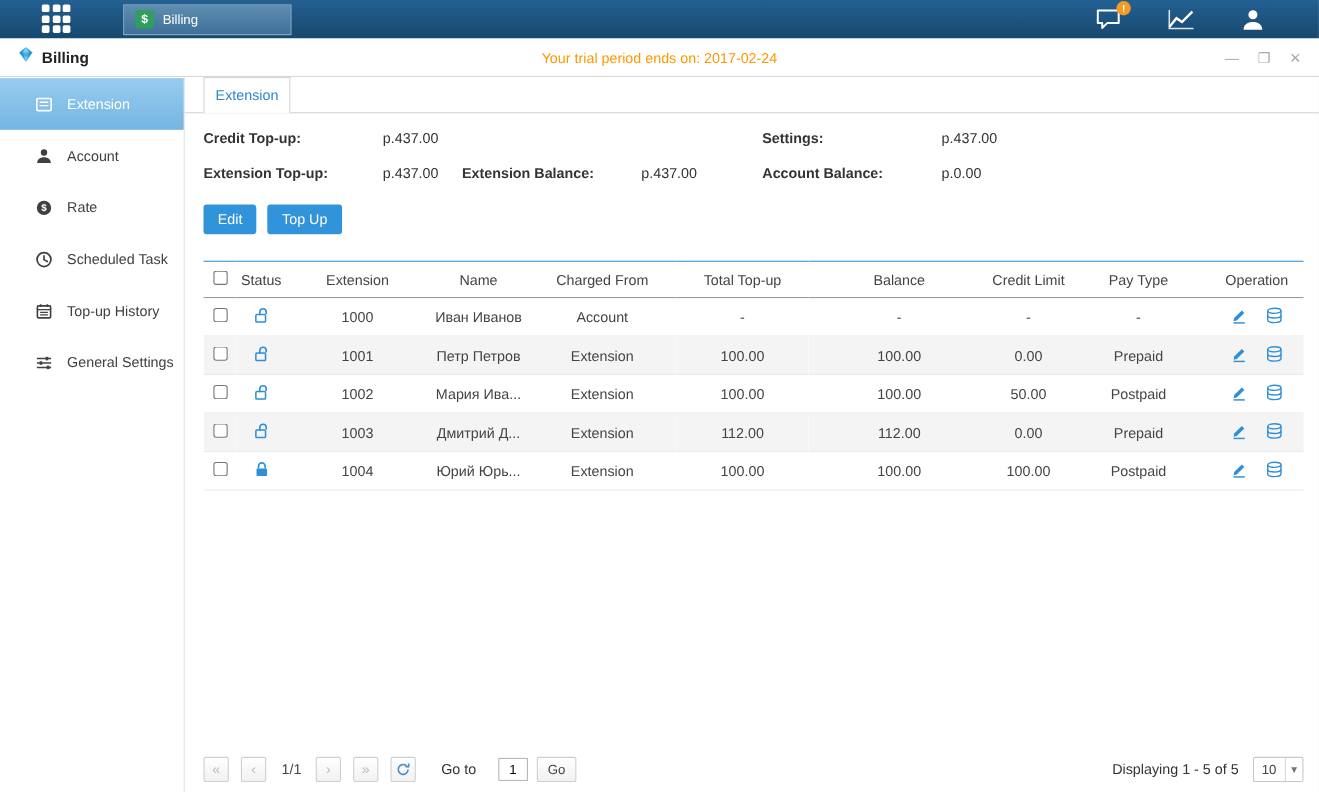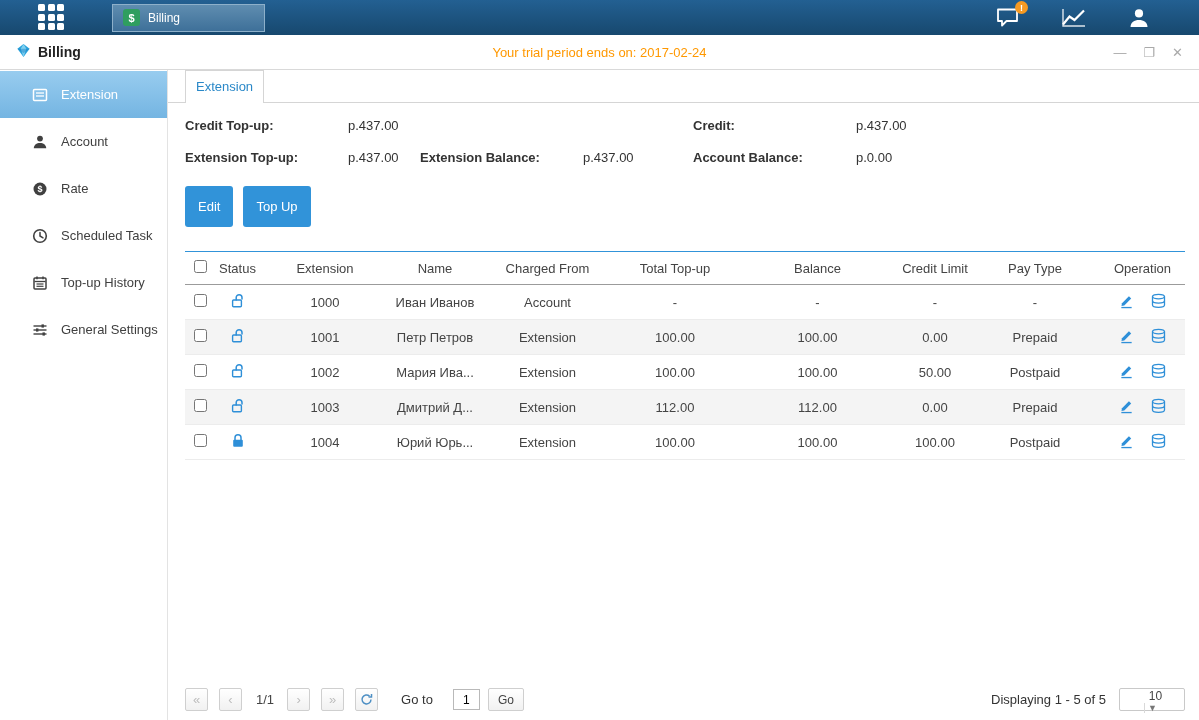--- a/index.html
+++ b/index.html
@@ -36,21 +36,21 @@
   .tabs-bar { height:33px; flex:0 0 33px; border-bottom:1px solid #d5d5d5; padding-left:17px; display:flex; align-items:flex-end; }
   .tab { height:33px; line-height:32px; padding:0 10px; border:1px solid #d5d5d5; border-bottom:none; background:#fff; color:#2a88c8; font-size:13px; margin-bottom:-1px; cursor:pointer; position:relative; z-index:1; }
   .content { flex:1; position:relative; padding:14px 14px 0 17px; }
 
   
   .summary { display:grid; grid-template-columns:235px 273px 230px 1fr; row-gap:17px; font-size:13px; color:#333; margin-top:1px; }
   .s-label { display:inline-block; min-width:127px; font-weight:bold; color:#333; }
   .s-value { color:#333;margin-left:36px; }
 
   .actions { margin-top:21px; display:flex; gap:10px; }
-  .btn { height:41px; padding:0 13px; background:var(--accent,#3193d9); color:#fff; border:none; border-radius:3px; font-size:13px; font-family:inherit; cursor:pointer; }
+  .btn { height:27px; padding:0 13px; background:var(--accent,#3193d9); color:#fff; border:none; border-radius:3px; font-size:13px; font-family:inherit; cursor:pointer; }
 
   
   .tablewrap { margin-top:24px; }
   table { width:100%; border-collapse:collapse; table-layout:fixed; font-size:13px; color:#444; }
   thead tr { height:33px; border-top:1px solid var(--accent,#3193d9); border-bottom:1px solid #9b9b9b; }
   th { font-weight:normal; color:#444; text-align:center; overflow:hidden; white-space:nowrap; }
   tbody tr { height:35px; border-bottom:1px solid #ececec; }
   tbody tr:nth-child(even) { background:#f4f4f4; }
   td { text-align:center; overflow:hidden; text-overflow:ellipsis; white-space:nowrap; }
   .op-icon { display:inline-block; margin:0 8px; cursor:pointer; vertical-align:middle; }
@@ -58,21 +58,21 @@
   input[type=checkbox] { width:13px; height:13px; cursor:pointer; }
 
   
   .pagination { position:absolute; left:17px; right:14px; bottom:9px; display:flex; align-items:center; font-size:13px; color:#333; }
   .pg-btn { width:23px; height:23px; border:1px solid #cfcfcf; background:linear-gradient(#fff,#f1f1f1); border-radius:2px; display:flex; align-items:center; justify-content:center; color:#bdbdbd; font-size:13px; cursor:pointer; margin-right:11px; flex:0 0 23px; }
   .pg-indicator { margin:0 13px 0 3px; color:#444; }
   .goto-label { margin:0 20px 0 12px; }
   .goto-input { width:27px; height:21px; border:1px solid #b9b9b9; text-align:center; font-size:12px; font-family:inherit; }
   .go-btn { height:23px; padding:0 9px; margin-left:8px; border:1px solid #cfcfcf; background:linear-gradient(#fff,#f1f1f1); border-radius:2px; font-size:12px; color:#444; font-family:inherit; cursor:pointer; }
   .pg-right { margin-left:auto; display:flex; align-items:center; gap:13px; }
-  .select { width:66px; height:23px; border:1px solid #c9c9c9; border-radius:2px; display:flex; align-items:center; cursor:pointer; background:#fff;flex-direction:column; }
+  .select { width:46px; height:23px; border:1px solid #c9c9c9; border-radius:2px; display:flex; align-items:center; cursor:pointer; background:#fff; }
   .select .val { flex:1; padding-left:7px; font-size:12px; color:#444; }
   .select .arr { width:16px; color:#777; font-size:9px; display:flex; align-items:center; justify-content:center; border-left:1px solid #d9d9d9; height:100%; }
 </style>
 </head>
 <body>
 
 <div class="app">
 
   <div class="topbar">
     <div class="apps-grid">
@@ -206,21 +206,21 @@
     <div class="main">
       <div class="tabs-bar">
         <div class="tab">Extension</div>
       </div>
 
       <div class="content">
 
         <div class="summary">
           <div><span class="s-label">Credit Top-up:</span><span class="s-value">p.437.00</span></div>
           <div></div>
-          <div><span class="s-label">Credit:</span><span class="s-value">p.437.00</span></div>
+          <div><span class="s-label">Settings:</span><span class="s-value">p.437.00</span></div>
           <div></div>
           <div><span class="s-label">Extension Top-up:</span><span class="s-value">p.437.00</span></div>
           <div><span class="s-label">Extension Balance:</span><span class="s-value">p.437.00</span></div>
           <div><span class="s-label">Account Balance:</span><span class="s-value">p.0.00</span></div>
         </div>
 
         <div class="actions">
           <button class="btn">Edit</button>
           <button class="btn">Top Up</button>
         </div>

